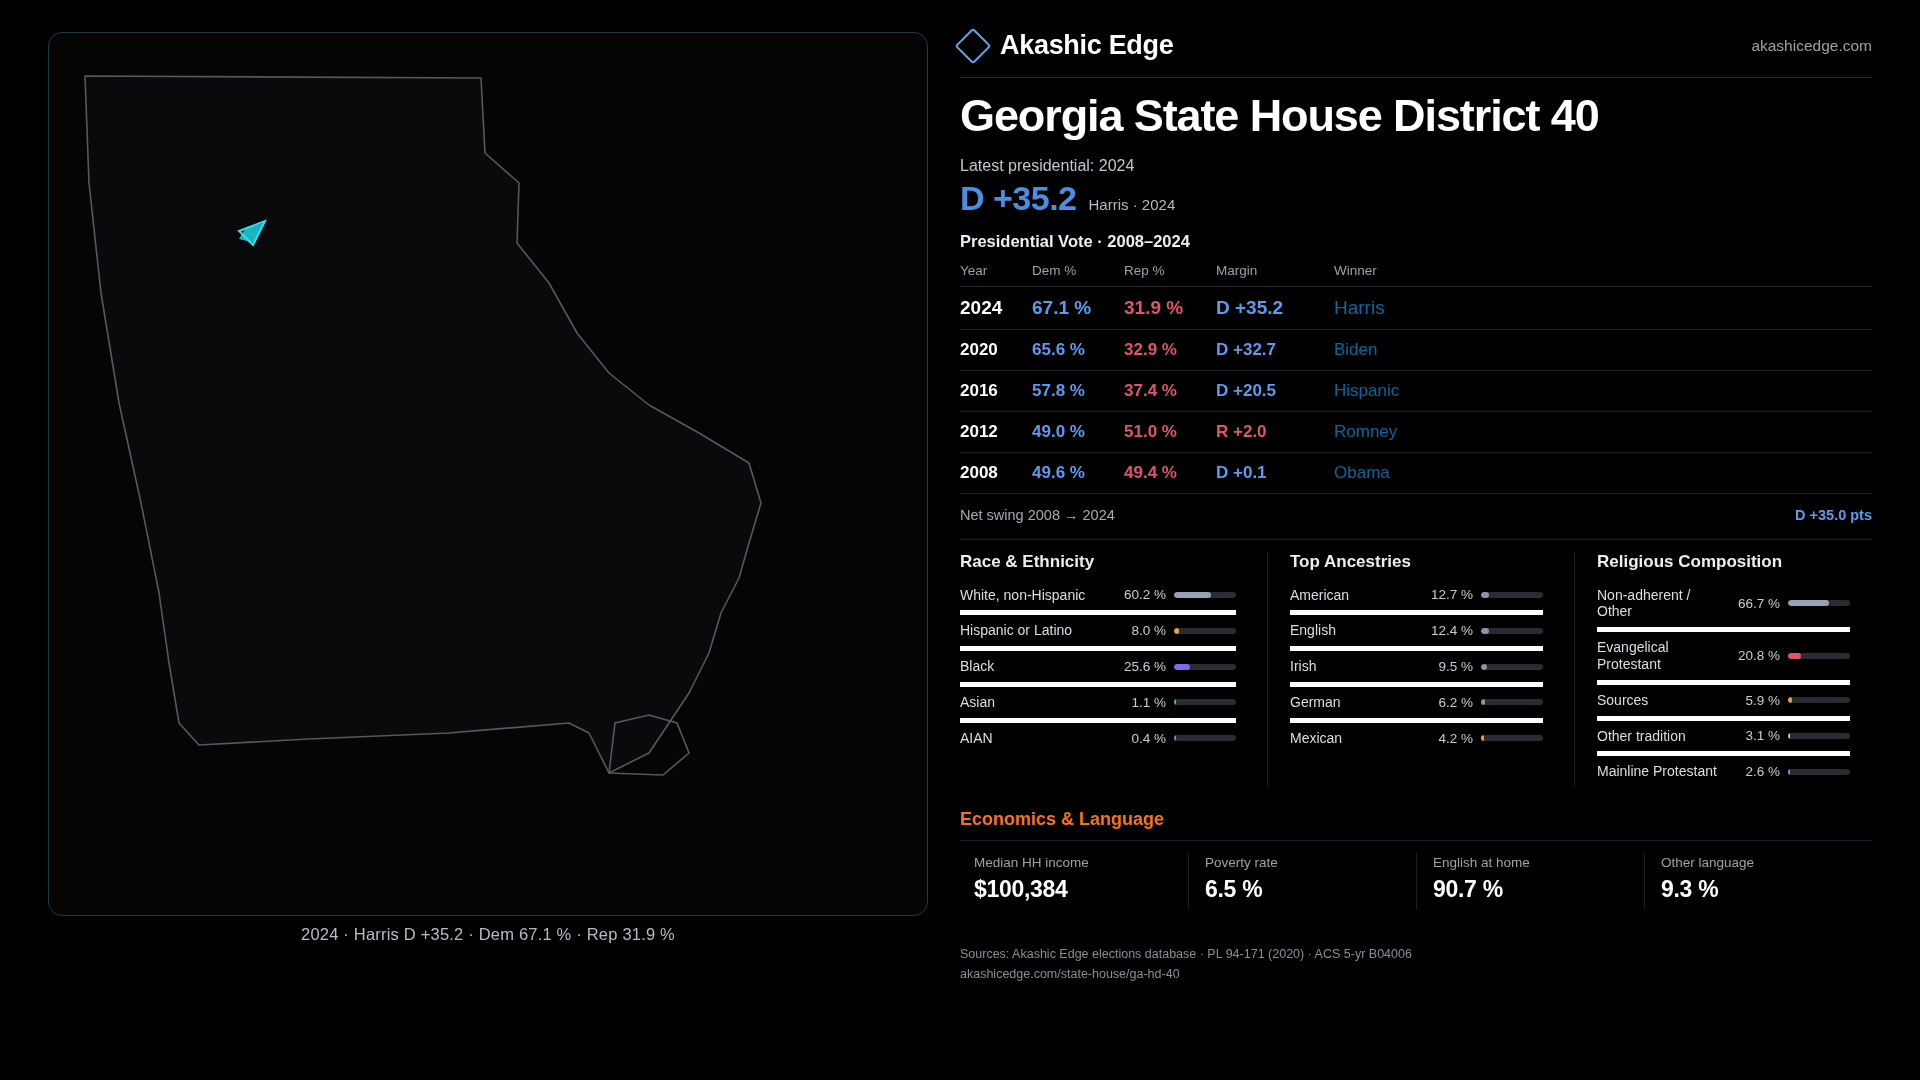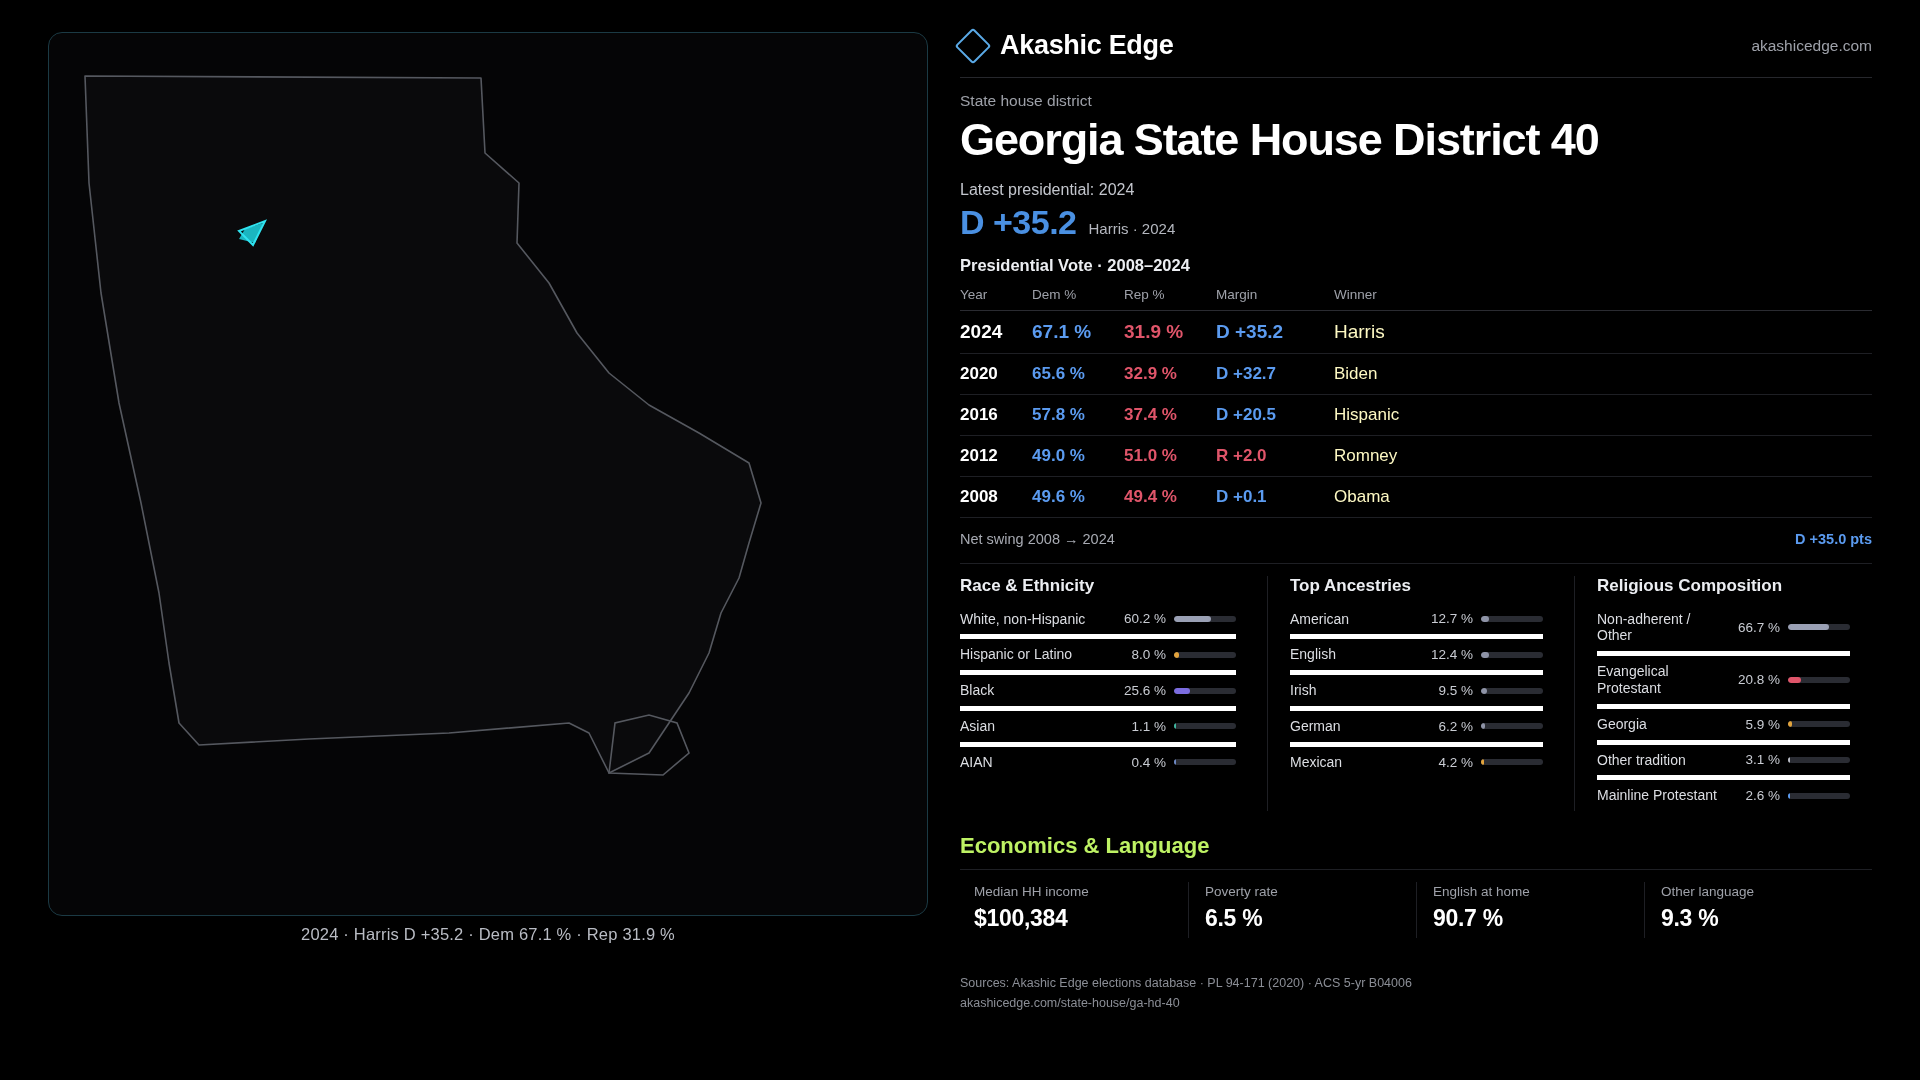--- a/index.html
+++ b/index.html
@@ -90,21 +90,21 @@
   table.votes td {
     padding: 10px 0; border-bottom: 1px solid #1e1f24; font-size: 17px;
   }
   table.votes tr:first-child td { font-size: 19px; }
   .c-year { width: 72px; font-weight: 700; color: #ffffff; }
   .c-dem  { width: 92px; color: #5b9bf0; font-weight: 600; }
   .c-rep  { width: 92px; color: #e0556a; font-weight: 600; margin-left: 30px; }
   .c-mar  { width: 118px; font-weight: 600; }
   .c-mar.dem { color: #5b9bf0; }
   .c-mar.rep { color: #e0556a; }
-  .c-win  { color: #fef9c3; margin-left: 32px; }
+  .c-win  { color: #0369a1; margin-left: 32px; }
 
   .swing {
     display: flex; justify-content: space-between; align-items: flex-start;
     padding: 13px 0 16px 0; font-size: 14.5px; color: #a7aab2;
   }
   .swing .val { color: #5b9bf0; font-weight: 600; font-size: 14.5px; }
 
   
   .demo-cols {
     display: grid;
@@ -123,21 +123,21 @@
   }
   .demo-row:last-child { border-bottom: none; }
   .demo-name { flex: 1 1 auto; color: #dcdee3; line-height: 1.2; }
   .demo-val { width: 54px; text-align: right; color: #c9ccd3; font-size: 13.5px; }
   .bar {
     width: 62px; height: 6px; border-radius: 3px; background: #2a2c33;
     position: relative; overflow: hidden; flex: 0 0 62px;
   }
   .bar > i { display: block; height: 100%; border-radius: 3px; }
 
-  .econ-title { font-size: 22px; font-weight: 700; color: #bef264; margin: 22px 0 10px 0; }
+  .econ-title { font-size: 18px; font-weight: 700; color: #f97316; margin: 22px 0 10px 0; }
   .econ {
     display: grid; grid-template-columns: repeat(4, 1fr);
     border-top: 1px solid #1e1f24;
     padding-top: 12px;
   }
   .econ-cell { padding: 2px 16px 6px 16px; }
   .econ-cell:first-child { padding-left: 14px; }
   .econ-cell + .econ-cell { border-left: 1px solid #1e1f24; }
   .econ-k { font-size: 13.5px; color: #9ea1a9; margin-bottom: 6px; }
   .econ-v { font-size: 23px; font-weight: 700; color: #ffffff; letter-spacing: -0.3px; }
@@ -174,21 +174,20 @@
     <div class="inner">
 
       <div class="brandbar">
         <div class="brand-left">
           <span class="diamond"></span>
           <span class="brand-name">Akashic Edge</span>
         </div>
         <span class="brand-url">akashicedge.com</span>
       </div>
 
-      <div class="eyebrow">State house district</div>
       <h1 class="title">Georgia State House District 40</h1>
       <div class="latest">Latest presidential: 2024</div>
 
       <div class="margin-row">
         <span class="margin-big">D +35.2</span>
         <span class="margin-sub">Harris · 2024</span>
       </div>
 
       <div class="section-label">Presidential Vote · 2008–2024</div>
 
@@ -338,21 +337,21 @@
                 </span>
               </div>
               <div class="demo-row">
                 <span class="demo-name">Evangelical Protestant</span>
                 <span class="demo-val">20.8 %</span>
                 <span class="bar">
                   <i style="width:13px;background:#e0556a"></i>
                 </span>
               </div>
               <div class="demo-row">
-                <span class="demo-name">Georgia</span>
+                <span class="demo-name">Sources</span>
                 <span class="demo-val">5.9 %</span>
                 <span class="bar">
                   <i style="width:4px;background:#e2a33c"></i>
                 </span>
               </div>
               <div class="demo-row">
                 <span class="demo-name">Other tradition</span>
                 <span class="demo-val">3.1 %</span>
                 <span class="bar">
                   <i style="width:2px;background:#b9bcc4"></i>

